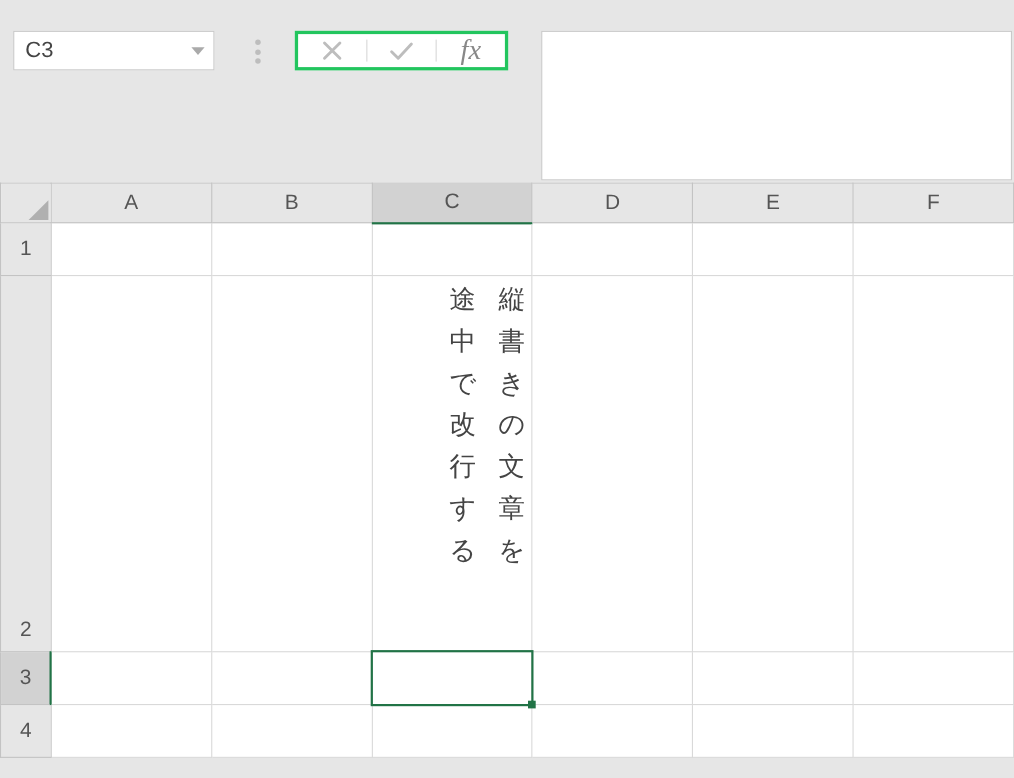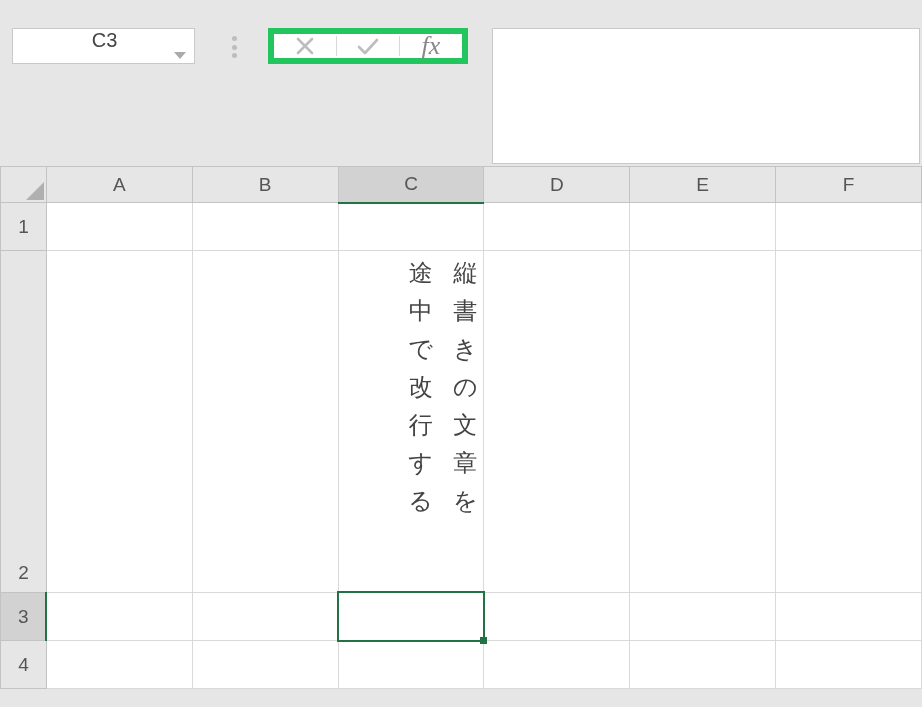--- a/index.html
+++ b/index.html
@@ -19,21 +19,20 @@
   .namebox {
     position: absolute;
     top: 28px; left: 12px;
     width: 183px; height: 36px;
     background: #fff;
     border: 1px solid #c9c9c9;
     display: flex; align-items: center;
     padding: 0 8px 0 10px;
     font-size: 20px;
     color: #444;
-    flex-direction: column;
   }
   .namebox .caret {
     margin-left: auto;
     width: 0; height: 0;
     border-left: 6px solid transparent;
     border-right: 6px solid transparent;
     border-top: 7px solid #aaa;
   }
   .vdots {
     position: absolute;
@@ -41,21 +40,21 @@
     width: 6px; height: 22px;
     display: flex; flex-direction: column; justify-content: space-between;
   }
   .vdots span {
     width: 5px; height: 5px; border-radius: 50%; background: #bdbdbd;
   }
   .fbar {
     position: absolute;
     top: 28px; left: 268px;
     height: 36px;
-    border: 6px solid #22c55e;
+    border: 3px solid #22c55e;
     background: #fff;
     display: flex; align-items: center;
   }
   .fbar .iconcell {
     width: 62px; height: 100%;
     display: flex; align-items: center; justify-content: center;
     position: relative;
   }
   .fbar .sep {
     width: 1px; height: 20px; background: #d8d8d8;

